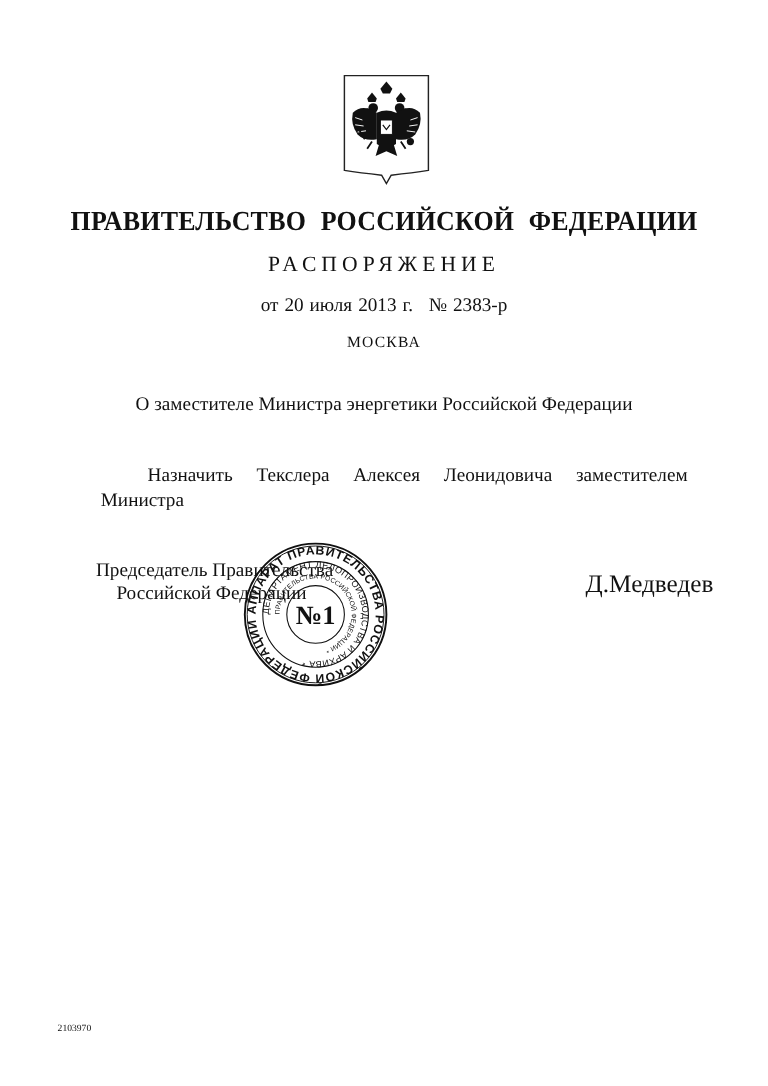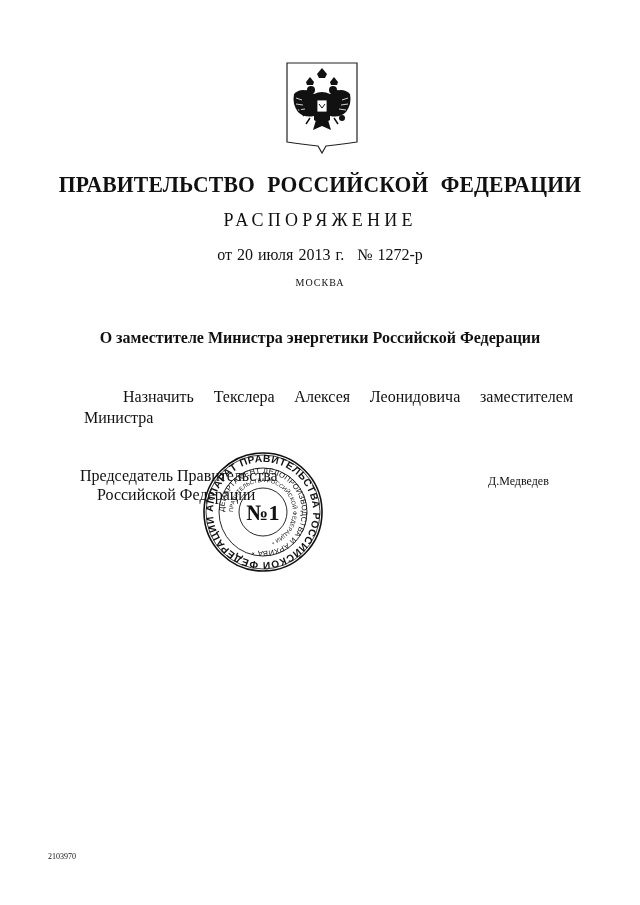--- a/index.html
+++ b/index.html
@@ -8,31 +8,31 @@
   .abs { position: absolute; }
   .center { left: 0; width: 640px; text-align: center; }
 
   #emblem { left: 284px; top: 60px; width: 76px; height: 96px; }
 
   #gov-title { top: 172px; font-weight: bold; font-size: 23px; letter-spacing: 0.2px; word-spacing: 7px;
                transform: scaleX(0.94); transform-origin: 320px 0; }
   #doc-type { top: 210px; font-size: 18px; letter-spacing: 4.2px; text-align: center; }
   #doc-date { top: 246px; font-size: 16px; word-spacing: 1px; }
   #doc-date .num { margin-left: 8px; }
-  #doc-city { top: 277px; font-size: 10px; letter-spacing: 1px; }
+  #doc-city { top: 277px; font-size: 13px; letter-spacing: 1px; }
 
-  #subject { top: 329px; font-weight: bold; font-size: 16px; }
+  #subject { top: 329px; font-weight: normal; font-size: 16px; }
 
   #body-text { left: 79px; width: 489px; top: 381px; font-size: 16px; line-height: 21px;
                text-align: justify; text-indent: 39px; margin: 5px; }
   #body-text .l1 { display: block; text-align-last: justify; }
 
   #sig-position { left: 80px; top: 455px; font-size: 16px; line-height: 19px; margin-top: 11px; }
   #sig-position .line2 { padding-left: 17px; display: block; }
-  #sig-name { left: 488px; top: 474px; font-size: 12px; }
+  #sig-name { left: 488px; top: 474px; font-size: 21px; }
 
   #stamp { left: 201px; top: 450px; width: 124px; height: 124px; }
 
   #footer-code { left: 48px; top: 852px; font-size: 8px; font-family: "Liberation Serif", serif; }
 </style>
 </head>
 <body>
 
 <svg id="emblem" class="abs" viewBox="0 0 76 96">
   <path d="M3 3 H73 V82 Q60 84 42 86 L38 93 L34 86 Q16 84 3 82 Z" fill="none" stroke="#222" stroke-width="1.2"></path>
@@ -57,21 +57,21 @@
   <circle cx="58" cy="58" r="3" fill="#111"></circle>
 
   <path d="M32 60 L29 70 L38 66 L47 70 L44 60 Z" fill="#111"></path>
   <path d="M26 58 l-4 6 M50 58 l4 6" stroke="#111" stroke-width="1.5"></path>
 </svg>
 
 <div id="gov-title" class="abs center">ПРАВИТЕЛЬСТВО РОССИЙСКОЙ ФЕДЕРАЦИИ</div>
 <div id="doc-type" class="abs center">РАСПОРЯЖЕНИЕ</div>
 <div id="doc-date" class="abs center">
   <span>от 20 июля 2013 г.</span>
-  <span class="num">№ 1272-р</span>
+  <span class="num">№ 2383-р</span>
 </div>
 <div id="doc-city" class="abs center">МОСКВА</div>
 
 <div id="subject" class="abs center">О заместителе Министра энергетики Российской Федерации</div>
 
 <p id="body-text" class="abs">
   <span class="l1">Назначить Текслера Алексея Леонидовича заместителем Министра</span>
 </p>
 
 <div id="sig-position" class="abs">

